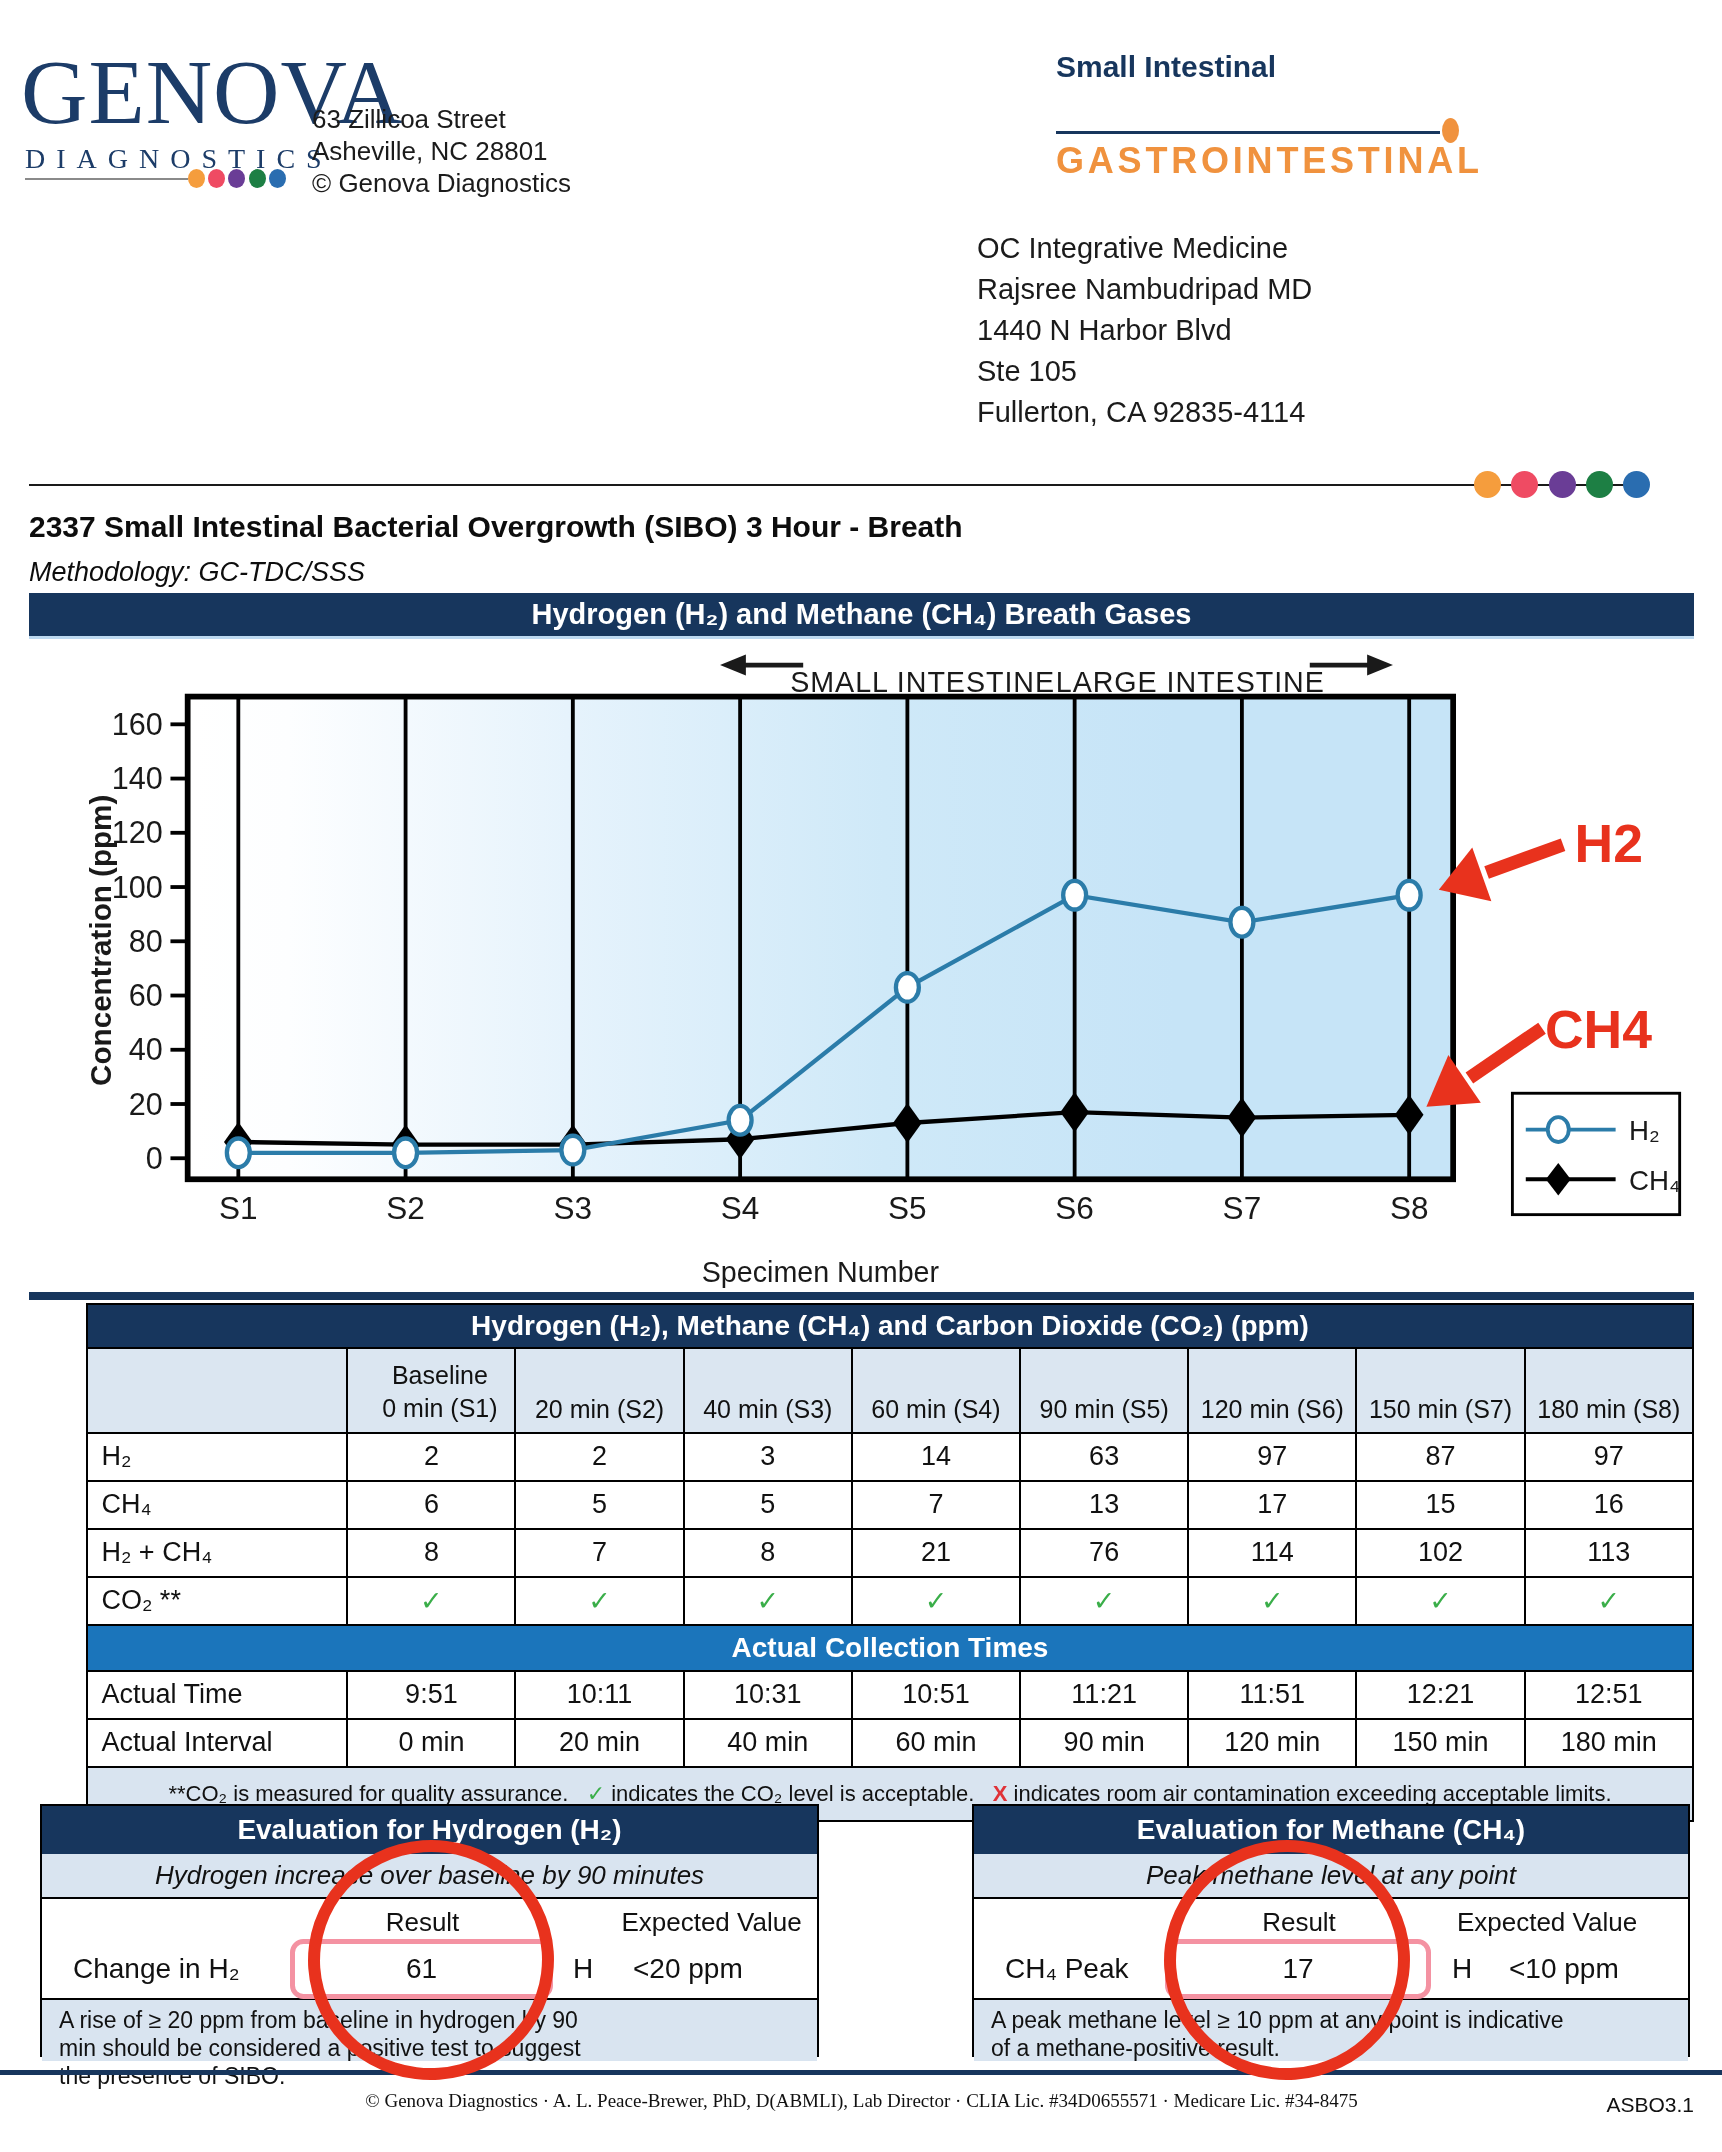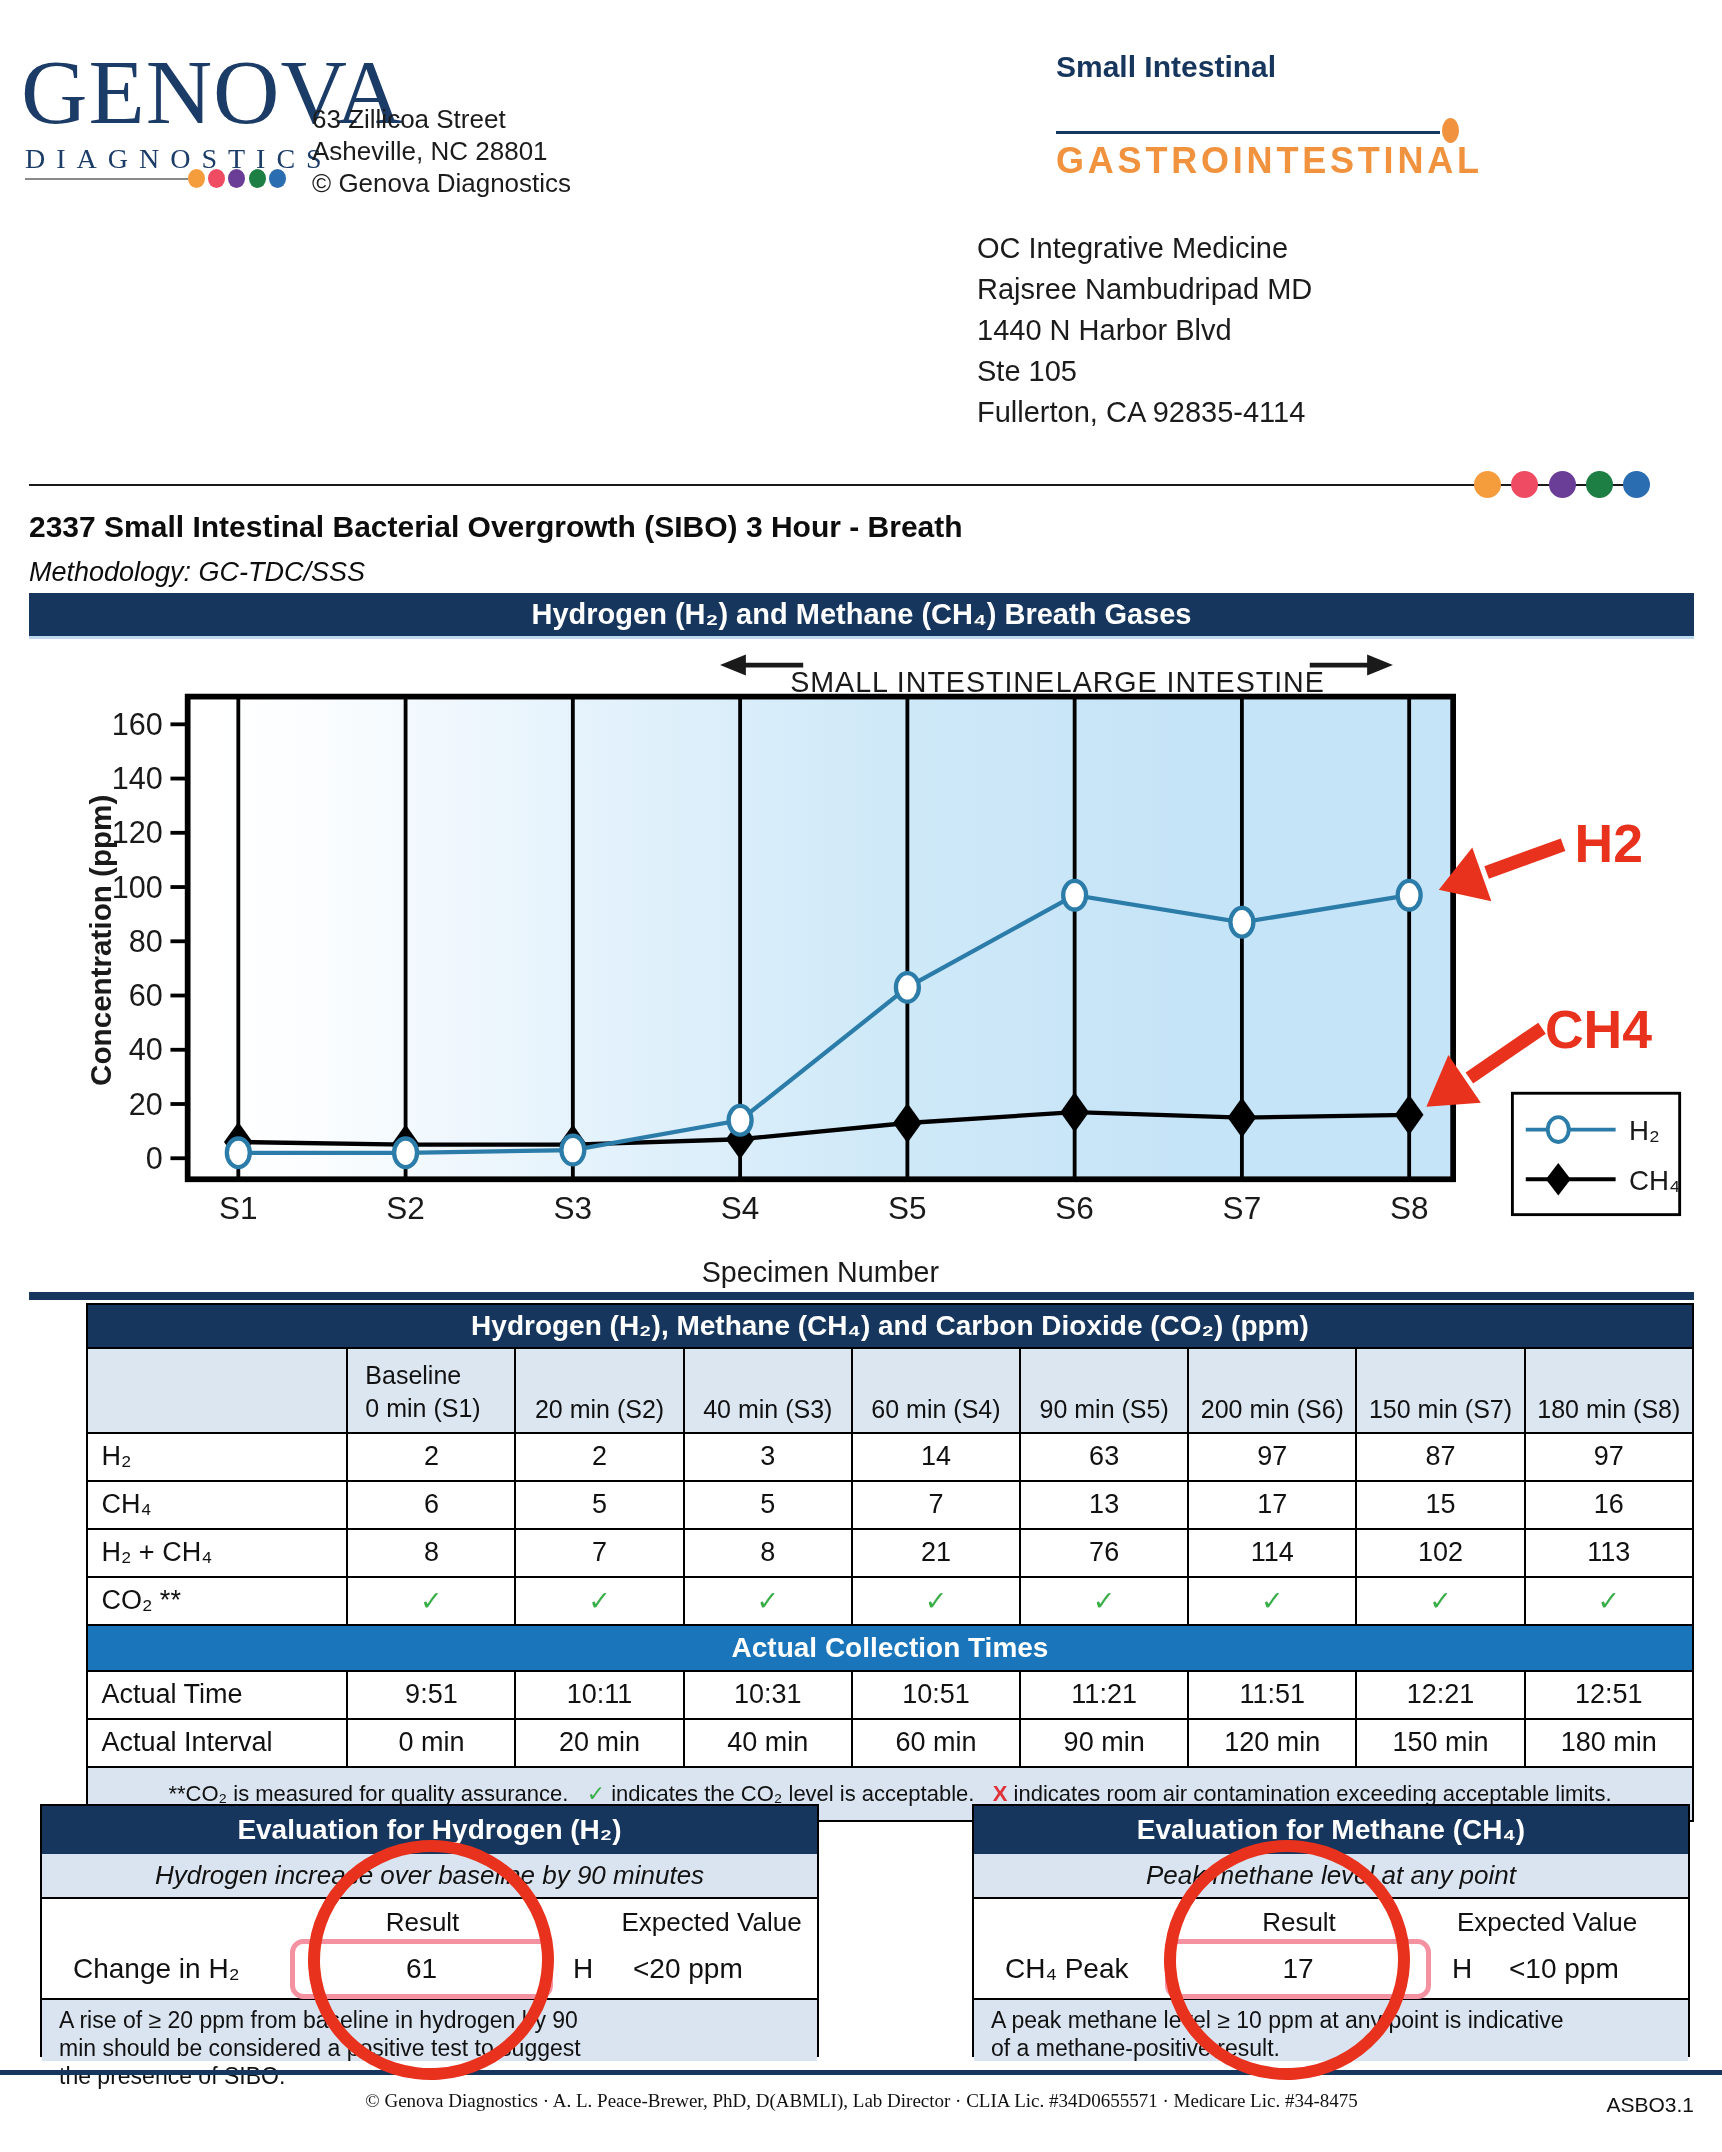--- a/index.html
+++ b/index.html
@@ -38,21 +38,21 @@
 
   
   #table-rule{left:29px;top:1292px;width:1665px;height:7.6px;background:#17365d;}
 
   
   #gas-table{position:absolute;left:86px;top:1303px;width:1608px;border-collapse:collapse;
              table-layout:fixed;border:2.9px solid #000;}
   #gas-table td,#gas-table th{border:2.9px solid #000;font-weight:normal;padding:0;}
   #gas-table .t-title{height:42px;background:#17365d;color:#fff;font-size:28px;font-weight:bold;text-align:center;margin-top:32px;}
   #gas-table .t-head td{height:75px;background:#dbe6f1;font-size:25px;text-align:center;vertical-align:bottom;padding-bottom:7.6px;}
-  #gas-table .t-head td.first{ text-align:left;padding-left:17px;line-height:32.5px;}
+  #gas-table .t-head td.first{ text-align:center;padding-left:17px;line-height:32.5px;}
   #gas-table .r-data td{height:46px;font-size:27px;text-align:center;background:#fff;}
   #gas-table td.lbl{text-align:left;padding-left:13.4px;font-size:27px;}
   #gas-table .chk{color:#3aae49;font-size:32.5px;font-weight:bold;}
   #gas-table .t-bluebar{height:44px;background:#1b75bb;color:#fff;font-size:28px;font-weight:bold;text-align:center;}
   #gas-table .t-foot{height:52px;background:#d9e4f0;font-size:22px;text-align:center;}
   .fn-check{color:#3aae49;font-weight:bold;}
   .fn-x{color:#e03238;font-weight:bold;}
 
   
   .eval-box{top:1804px;height:249px;border:2.9px solid #000;background:#fff;}
@@ -248,21 +248,21 @@
     <tr class="t-head">
       <td></td>
       <td class="first">
         <div>Baseline</div>
         <div>0 min (S1)</div>
       </td>
       <td>20 min (S2)</td>
       <td>40 min (S3)</td>
       <td>60 min (S4)</td>
       <td>90 min (S5)</td>
-      <td>200 min (S6)</td>
+      <td>120 min (S6)</td>
       <td>150 min (S7)</td>
       <td>180 min (S8)</td>
     </tr>
     <tr class="r-data">
       <td class="lbl">H₂</td>
       <td>2</td>
       <td>2</td>
       <td>3</td>
       <td>14</td>
       <td>63</td>

